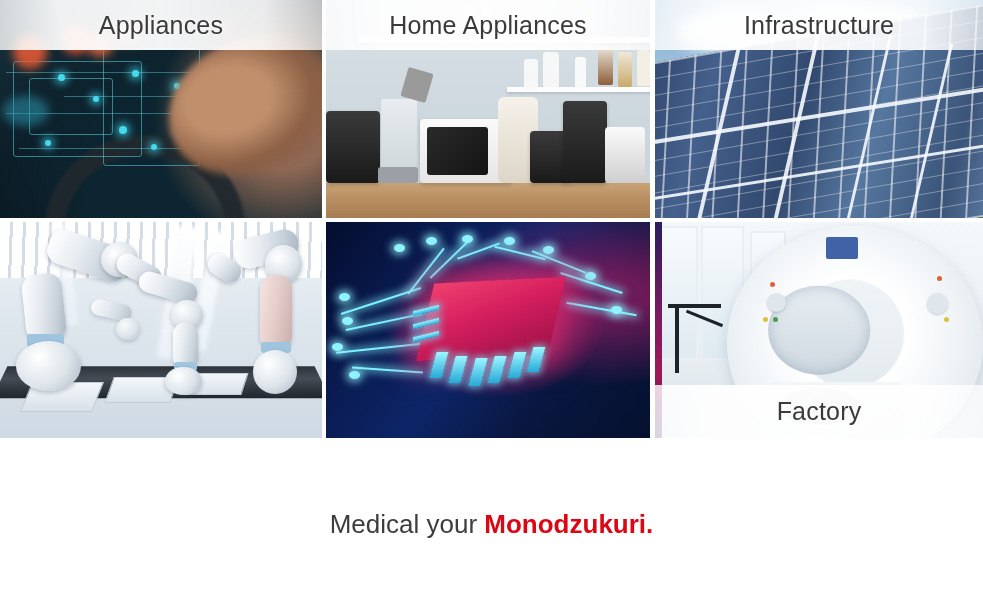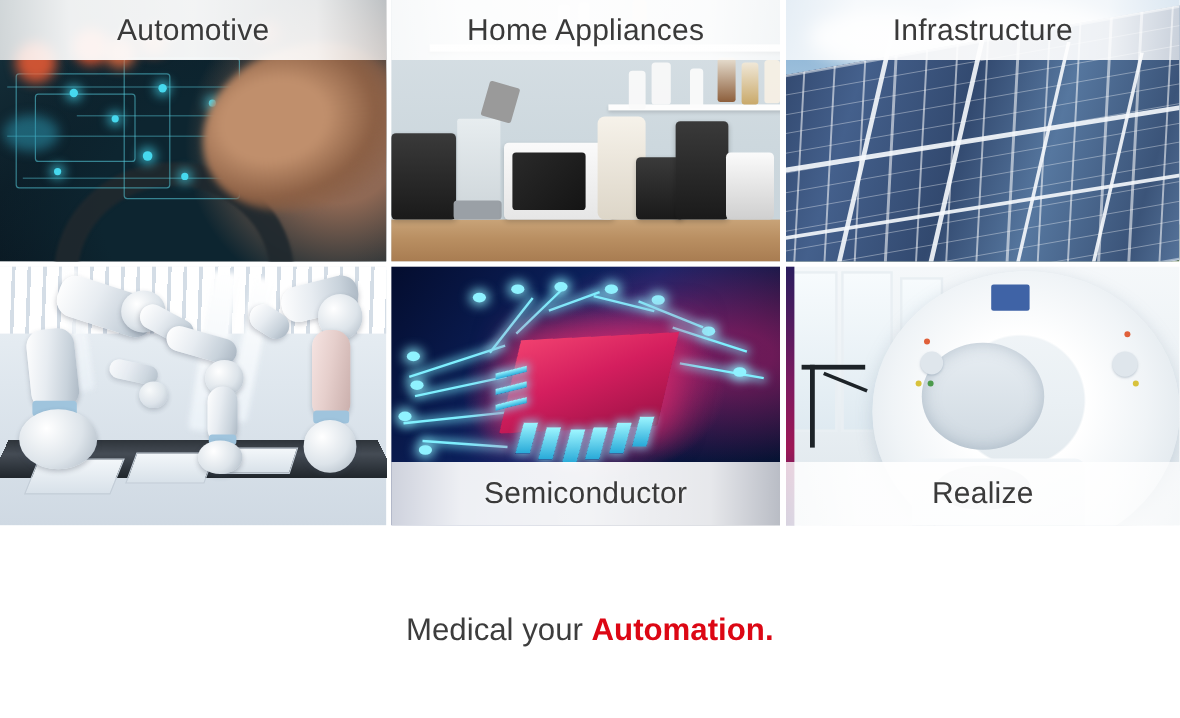--- a/index.html
+++ b/index.html
@@ -213,21 +213,21 @@
         <div class="auto-dot" style="left:54%; top:38%; width:6px;  height:6px;"></div>
         <div class="auto-hand"></div>
         <div class="auto-bokeh" style="left:4%;  top:16%; width:34px; height:34px; background:rgba(238,92,52,.85);"></div>
         <div class="auto-bokeh" style="left:19%; top:11%; width:30px; height:30px; background:rgba(232,86,48,.9);"></div>
         <div class="auto-bokeh" style="left:27%; top:14%; width:26px; height:26px; background:rgba(240,110,62,.8);"></div>
         <div class="auto-bokeh" style="left:36%; top:10%; width:24px; height:24px; background:rgba(236,96,54,.7);"></div>
         <div class="auto-bokeh" style="left:1%;  top:44%; width:46px; height:30px; background:rgba(44,150,175,.55);"></div>
         <div class="auto-bokeh" style="left:66%; top:8%;  width:20px; height:20px; background:rgba(235,100,60,.45);"></div>
       </div>
       <div class="band top">
-        <span>Automotive</span>
+        <span>Appliances</span>
       </div>
     </div>
 
     <div style="grid-column:2; grid-row:1;"></div>
 
     <div class="tile" style="grid-column:3; grid-row:1;text-align:center;">
       <div class="scene">
         <div class="ha-wall"></div>
         <div class="ha-shelf" style="left:56%; top:40%; width:46%; height:5px;"></div>
         <div class="ha-shelf" style="left:10%; top:17%; width:92%; height:6px;"></div>
@@ -360,23 +360,20 @@
         <div class="sc-pin" style="left:33%; top:60%; width:12px; height:26px; transform:skewX(-15deg);"></div>
         <div class="sc-pin" style="left:39%; top:62%; width:12px; height:27px; transform:skewX(-15deg);"></div>
         <div class="sc-pin" style="left:45%; top:63%; width:12px; height:28px; transform:skewX(-15deg);"></div>
         <div class="sc-pin" style="left:51%; top:62%; width:12px; height:27px; transform:skewX(-15deg);"></div>
         <div class="sc-pin" style="left:57%; top:60%; width:12px; height:26px; transform:skewX(-15deg);"></div>
         <div class="sc-pin" style="left:63%; top:58%; width:12px; height:25px; transform:skewX(-15deg);"></div>
         <div class="sc-pin" style="left:27%; top:40%; width:26px; height:5px; transform:skewY(-14deg);"></div>
         <div class="sc-pin" style="left:27%; top:46%; width:26px; height:5px; transform:skewY(-14deg);"></div>
         <div class="sc-pin" style="left:27%; top:52%; width:26px; height:5px; transform:skewY(-14deg);"></div>
       </div>
-      <div class="band bottom">
-        <span>Semiconductor</span>
-      </div>
     </div>
 
     <div style="grid-column:4; grid-row:3;"></div>
 
     <div class="tile" style="grid-column:5; grid-row:3;">
       <div class="scene">
         <div class="md-room"></div>
         <div class="md-win" style="left:1%;  top:2%;  width:12%; height:62%;"></div>
         <div class="md-win" style="left:14%; top:2%;  width:13%; height:62%;"></div>
         <div class="md-win" style="left:29%; top:4%;  width:11%; height:52%;"></div>
@@ -391,25 +388,25 @@
         <div class="md-led" style="left:35%; top:28%; background:#e0603a;"></div>
         <div class="md-led" style="left:86%; top:25%; background:#e0603a;"></div>
         <div class="md-led" style="left:33%; top:44%; background:#d8c23c;"></div>
         <div class="md-led" style="left:36%; top:44%; background:#4c9a4c;"></div>
         <div class="md-led" style="left:88%; top:44%; background:#d8c23c;"></div>
         <div class="md-table"></div>
         <div class="md-pillow"></div>
         <div class="md-edge"></div>
       </div>
       <div class="band bottom">
-        <span>Realize</span>
+        <span>Factory</span>
       </div>
     </div>
 
   </div>
 
   <div id="brand">
     <div id="tagline">
-      <span class="t1">Medical your </span><span class="t2">Automation.</span>
+      <span class="t1">Medical your </span><span class="t2">Monodzukuri.</span>
     </div>
   </div>
 
 </div>
 
 </body></html>

